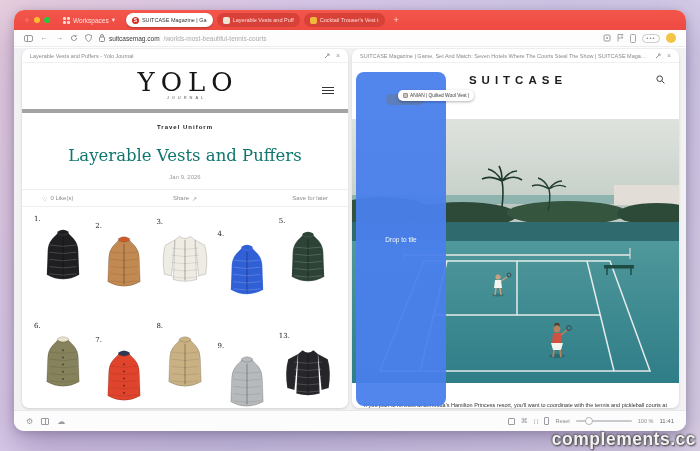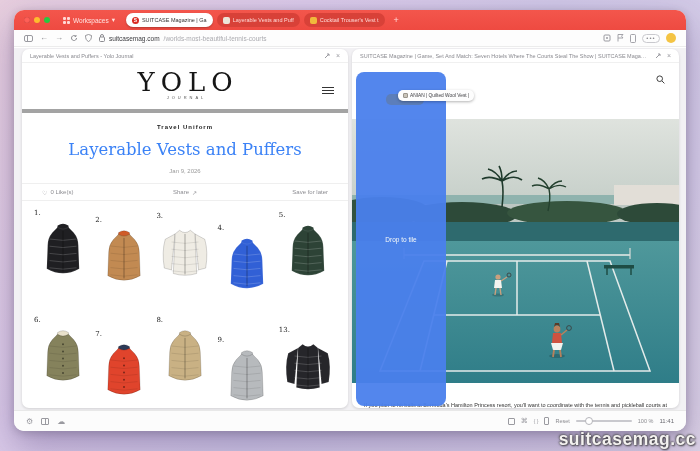--- a/index.html
+++ b/index.html
@@ -54,21 +54,21 @@
   .pane-hd .ttl { flex:1; overflow:hidden; white-space:nowrap; text-overflow:ellipsis; }
   .pane-hd .hd-ic { margin-left:6px; color:#9a9aa0; font-size:7px; display:flex; align-items:center; }
 
   
   .yolo-head { position:relative; height:50px; border-bottom:4px solid #a3a3a3; text-align:center; }
   .yolo-logo { font-family:"DejaVu Serif", serif; font-size:26px; letter-spacing:6px; color:#161616; padding-top:4px; text-indent:6px; }
   .yolo-sub { font-size:4px; letter-spacing:3px; color:#555; margin-top:-2px; text-indent:3px; }
   .burger { position:absolute; right:14px; top:22px; width:12px; }
   .burger i { display:block; height:1px; background:#333; margin:2px 0; }
   .art-cat { text-align:center; font-size:6px; font-weight:bold; letter-spacing:1px; color:#222; margin-top:11px; }
-  .art-title { text-align:center; font-family:"DejaVu Serif", serif; font-size:16.5px; color:#3b82f6; margin-top:10px; }
+  .art-title { text-align:center; font-family:"DejaVu Serif", serif; font-size:16.5px; color:#0f766e; margin-top:16px; }
   .art-by { text-align:center; font-family:"DejaVu Serif", serif; font-size:7px; color:#3c3c3c; margin-top:11px; }
   .art-date { text-align:center; font-size:6px; color:#9a9a9a; margin-top:9px; }
   .act-row { margin-top:9px; border-top:1px solid #efefef; border-bottom:1px solid #efefef; height:18px;
              display:flex; align-items:center; padding:0 20px; font-size:6px; color:#8d8d92; }
   .act-left { display:flex; align-items:center; gap:3px; flex:1; }
   .act-mid { display:flex; align-items:center; gap:3px; flex:1; justify-content:center; }
   .act-right { flex:1; text-align:right; }
   .grid { display:grid; grid-template-columns:repeat(5,1fr); padding:8px 12px 0; column-gap:4px; row-gap:4px; }
   .cell { position:relative; height:88px; }
   .cell .pnum { position:absolute; left:0; top:0; font-family:"DejaVu Serif", serif; font-size:7px; color:#222; }
@@ -370,20 +370,21 @@
       <div class="pane-hd">
         <span class="ttl">SUITCASE Magazine | Game, Set And Match: Seven Hotels Where The Courts Steal The Show | SUITCASE Magazine</span>
         <span class="hd-ic">
             <svg width="6" height="6" viewBox="0 0 6 6">
               <path d="M1 5 L5 1 M3 1 H5 V3" fill="none" stroke="#9a9aa0"></path>
             </svg>
           </span>
         <span class="hd-ic">×</span>
       </div>
       <div class="sc-head">
+        <div class="sc-logo">SUITCASE</div>
         <svg class="sc-search" width="9" height="9" viewBox="0 0 9 9">
             <circle cx="3.7" cy="3.7" r="2.8" fill="none" stroke="#2a2a2a" stroke-width="0.9"></circle>
             <line x1="6" y1="6" x2="8.4" y2="8.4" stroke="#2a2a2a" stroke-width="0.9"></line>
           </svg>
       </div>
 
       <div class="photo">
         <svg viewBox="0 0 327 264" preserveAspectRatio="none">
           <defs>
             <linearGradient id="sky" x1="0" y1="0" x2="0" y2="1">
@@ -482,13 +483,13 @@
       <span class="bb-label">Reset</span>
       <span class="slider">
           <span class="knob"></span>
         </span>
       <span class="bb-label">100 %</span>
       <span class="bb-time">11:41</span>
     </div>
   </div>
 </div>
 
-<div class="watermark">suitcasemag.cc</div>
+<div class="watermark">complements.cc</div>
 
 </body></html>

